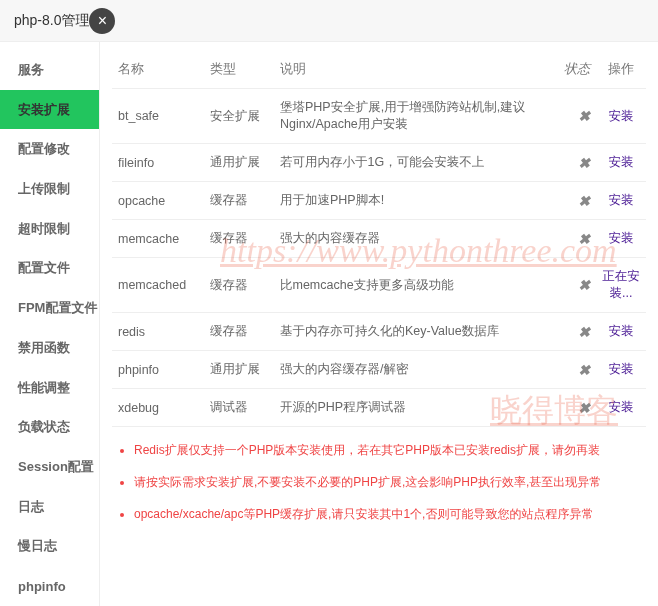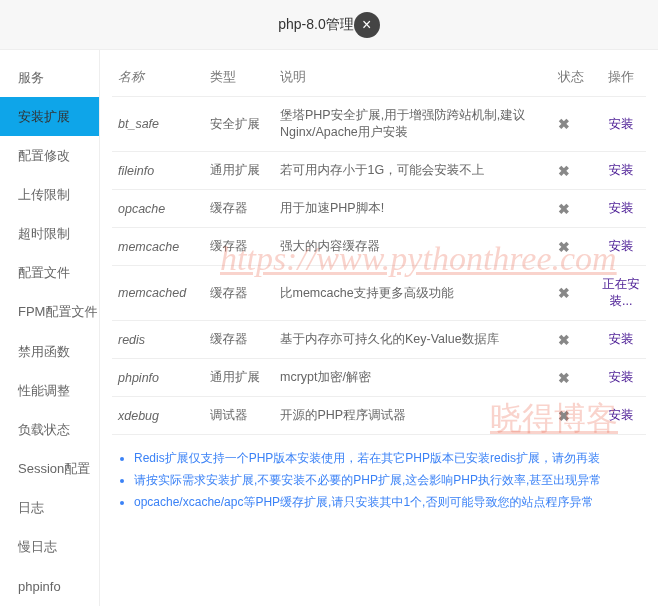--- a/index.html
+++ b/index.html
@@ -1,40 +1,40 @@
 <!DOCTYPE html>
 <html><head>
 <meta charset="utf-8">
 <style>
   * { margin: 0; padding: 0; box-sizing: border-box; }
   body { font-family: "Microsoft YaHei", Arial, sans-serif; font-size: 13px; color: #555; background: #eee; }
   .modal { width: 658px; height: 606px; background: #fff; position: relative; display: flex; flex-direction: column; box-shadow: 0 2px 10px rgba(0,0,0,0.1); }
-  .titlebar { height: 50px; display: flex; align-items: center; justify-content: center; padding: 0 14px; background: #f7f7f7; border-bottom: 1px solid #eee; }
+  .titlebar { height: 42px; display: flex; align-items: center; justify-content: flex-start; padding: 0 14px; background: #f7f7f7; border-bottom: 1px solid #eee; }
   .titlebar-title { font-size: 14px; color: #333; }
   .close-icon { width: 26px; height: 26px; border-radius: 50%; background: #444; color: #fff; display: flex; align-items: center; justify-content: center; cursor: pointer; font-size: 16px; }
   .body { flex: 1; display: flex; overflow: hidden; }
   .sidebar { width: 100px; background: #fff; display: flex; flex-direction: column; border-right: 1px solid #eee; padding-top: 8px; }
-  .sidebar-item { height: 40px; display: flex; align-items: center; padding-left: 18px; color: #666; cursor: pointer; font-size: 13px; }
-  .sidebar-item.active { background: #0ea5e9; color: #333; }
+  .sidebar-item { height: 40px; display: flex; align-items: center; padding-left: 18px; color: #666; cursor: pointer; font-size: 13px; font-weight: bold; }
+  .sidebar-item.active { background: #22c55e; color: #333; }
   .main { flex: 1; display: flex; flex-direction: column; overflow: hidden; padding: 8px 4px 8px 12px; position: relative; }
   .content-wrap { flex: 1; overflow-y: auto; padding-right: 8px; }
   table { width: 100%; border-collapse: collapse; table-layout: fixed; }
   th, td { text-align: left; padding: 10px 6px; border-bottom: 1px solid #eee; font-weight: normal; vertical-align: middle; }
   th { color: #777; font-size: 13px; }
   td { color: #666; font-size: 12.5px; }
-  .col-name { width: 92px; font-style: italic; }
+  .col-name { width: 92px; }
   .col-type { width: 70px; }
   .col-desc { }
-  .col-status { width: 44px; text-align: left; }
+  .col-status { width: 44px; text-align: right; font-style: italic; }
   .col-action { width: 50px; text-align: center; }
   .status-x { color: #888; font-weight: bold; cursor: pointer; font-size: 14px; }
   .action-install { color: #4c1d95; cursor: pointer; }
   .notes { margin-top: 12px; padding: 0 4px 10px 4px; }
   .notes ul { list-style: disc; padding-left: 18px; }
-  .notes li { color: #3b82f6; font-size: 12px; line-height: 22px; }
+  .notes li { color: #ef4444; font-size: 12px; line-height: 22px; margin-top: 10px; }
   
   .watermark { position: absolute; color: rgba(230,80,50,0.25); font-size: 34px; pointer-events: none; white-space: nowrap; font-family: Georgia, serif; font-style: italic; text-decoration: underline; }
   .watermark1 { top: 190px; left: 120px; }
   .watermark2 { top: 310px; left: 390px; font-size: 32px; font-style: normal; margin-top: 37px; }
   ::-webkit-scrollbar { width: 8px; }
   ::-webkit-scrollbar-thumb { background: #ccc; border-radius: 4px; }
   ::-webkit-scrollbar-track { background: #f5f5f5; }
 </style>
 </head>
 <body>
@@ -114,21 +114,21 @@
               <tr>
                 <td class="col-name">redis</td>
                 <td class="col-type">缓存器</td>
                 <td class="col-desc">基于内存亦可持久化的Key-Value数据库</td>
                 <td class="col-status"><span class="status-x">✖</span></td>
                 <td class="col-action"><span class="action-install">安装</span></td>
               </tr>
               <tr>
                 <td class="col-name">phpinfo</td>
                 <td class="col-type">通用扩展</td>
-                <td class="col-desc">mcrypt加密/解密</td>
+                <td class="col-desc">强大的内容缓存器/解密</td>
                 <td class="col-status"><span class="status-x">✖</span></td>
                 <td class="col-action"><span class="action-install">安装</span></td>
               </tr>
               <tr>
                 <td class="col-name">xdebug</td>
                 <td class="col-type">调试器</td>
                 <td class="col-desc">开源的PHP程序调试器</td>
                 <td class="col-status"><span class="status-x">✖</span></td>
                 <td class="col-action"><span class="action-install">安装</span></td>
               </tr>

